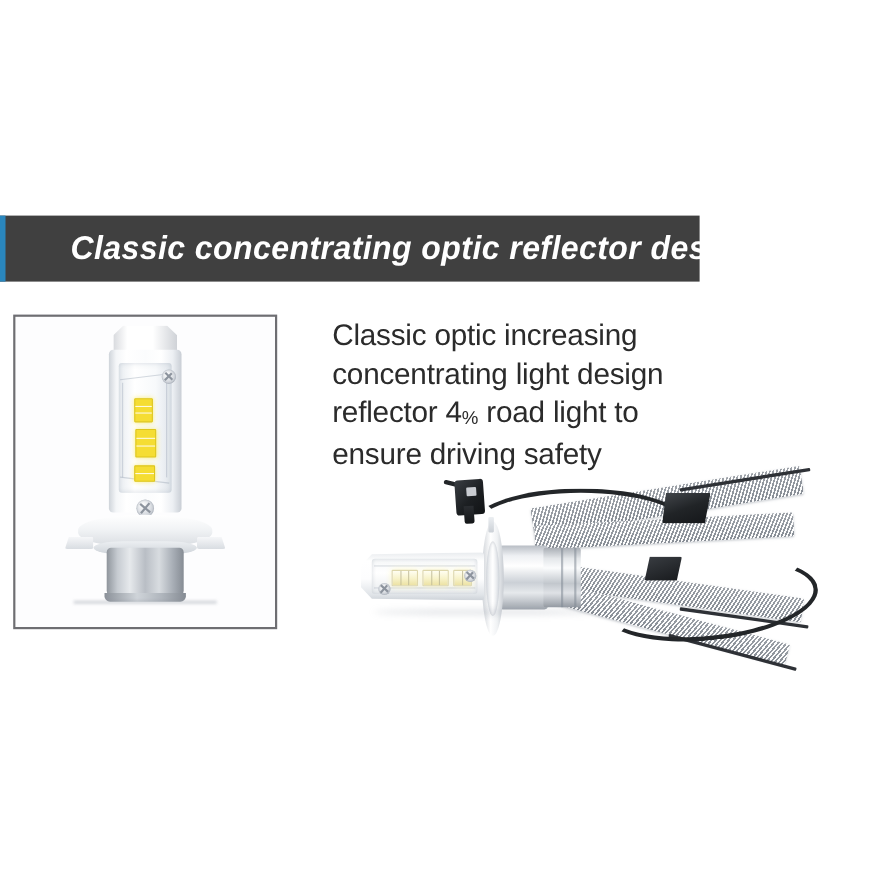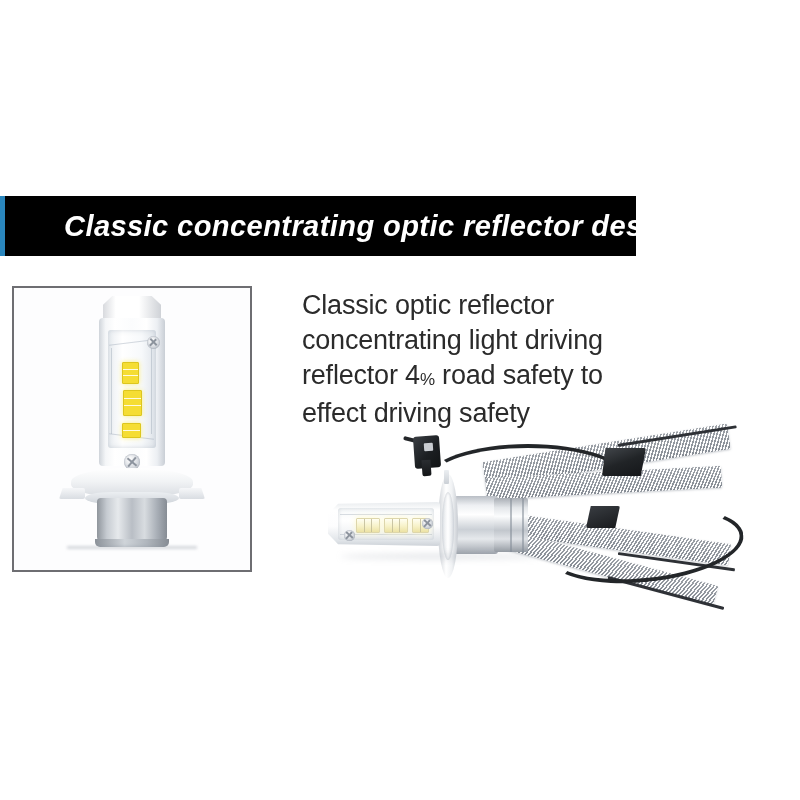--- a/index.html
+++ b/index.html
@@ -17,21 +17,21 @@
     -webkit-font-smoothing: antialiased;
   }
 
   
   .banner {
     position: absolute;
     left: 0;
     top: 196px;
     width: 636px;
     height: 60px;
-    background: #000000;
+    background: #404040;
     display: flex;
     align-items: center;
     box-sizing: border-box;
   }
   .banner-edge {
     position: absolute;
     left: 0;
     top: 0;
     width: 5px;
     height: 100%;
@@ -447,24 +447,24 @@
 </style>
 </head>
 <body>
 
 <div class="banner">
   <div class="banner-edge"></div>
   <div class="banner-title">Classic concentrating optic reflector design</div>
 </div>
 
 <div class="lead-text">
-  <span>Classic optic reflector</span><br>
-  <span>concentrating light driving</span><br>
-  <span>reflector </span><span>4</span><span class="pct">%</span><span> road safety to</span><br>
-  <span>effect driving safety</span>
+  <span>Classic optic increasing</span><br>
+  <span>concentrating light design</span><br>
+  <span>reflector </span><span>4</span><span class="pct">%</span><span> road light to</span><br>
+  <span>ensure driving safety</span>
 </div>
 
 <div class="photo-frame">
   <div class="h4">
 
     <div class="h4-cap"></div>
     <div class="h4-body"></div>
     <div class="h4-cavity"></div>
 
     <div class="h4-facet f1"></div>

